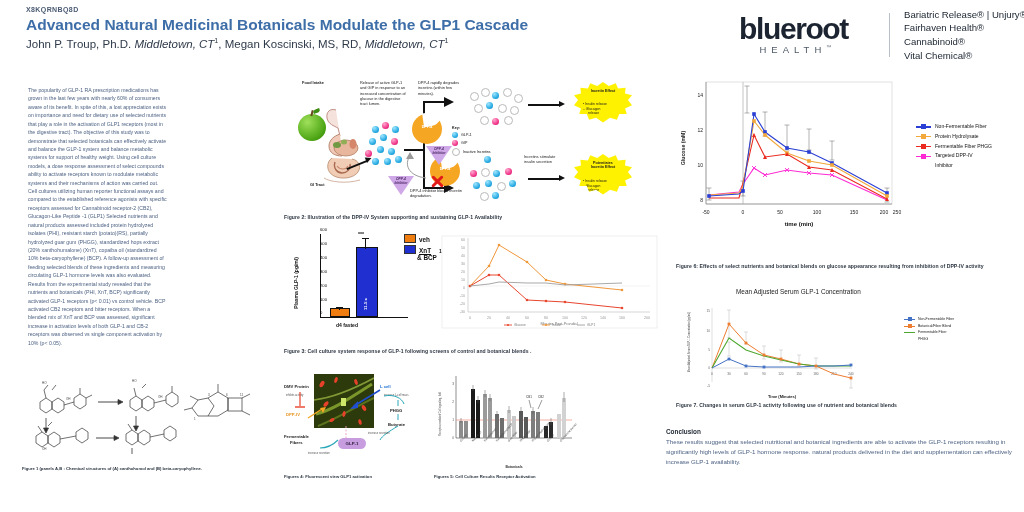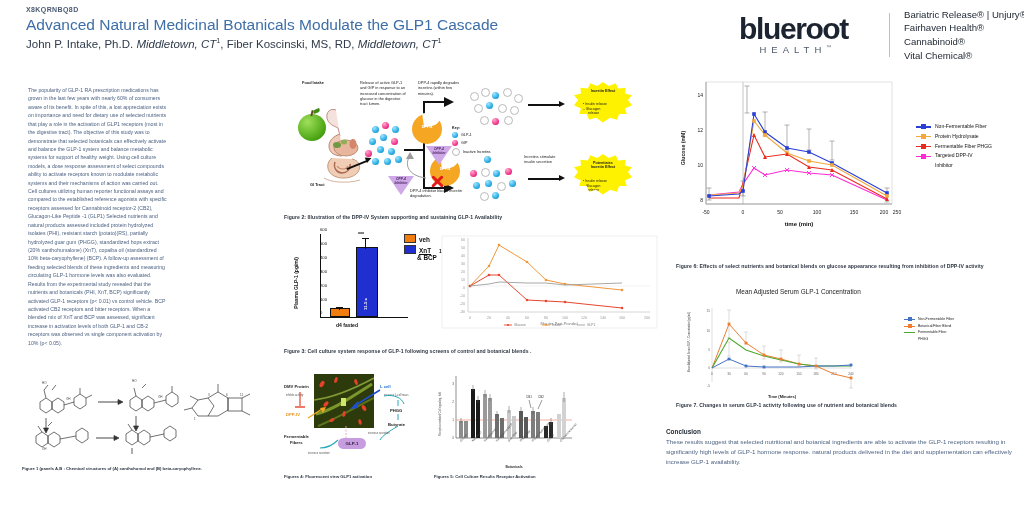--- a/index.html
+++ b/index.html
@@ -6,21 +6,21 @@
   body{
     width:1024px;height:512px;overflow:hidden;background:#ffffff;
     font-family:"Liberation Sans", sans-serif;color:#3f4a5a;
     -webkit-font-smoothing:antialiased;
   }
   .poster{position:relative;width:1024px;height:512px;}
 
   
   .hdr{position:absolute;left:26px;top:6px;width:640px;}
   .doc-id{font-size:7px;color:#4a5a72;letter-spacing:.4px;font-weight:700;}
-  .title{font-size:15.5px;color:#3e6ea8;line-height:1.25;margin-top:2px;font-weight:400;}
+  .title{font-size:15.5px;color:#3e6ea8;line-height:1.25;margin-top:2px;font-weight:700;}
   .authors{font-size:11.5px;color:#2f3a4a;margin-top:3px;line-height:1.3;}
   .authors i{font-style:italic;}
   .affil{font-size:11.5px;color:#2f3a4a;margin-top:2px;}
   sup{font-size:.62em;vertical-align:super;}
 
   
   .logo-wrap{position:absolute;left:706px;top:6px;width:340px;height:58px;display:flex;align-items:center;}
   .logo-mark{width:175px;text-align:center;}
   .logo-word{font-size:30px;letter-spacing:-1.4px;color:#1b2430;font-weight:700;line-height:.95;}
   .logo-sub{font-size:9.5px;letter-spacing:5px;color:#4e5a68;margin-top:1px;padding-left:4px;}
@@ -123,21 +123,21 @@
   svg{display:block;overflow:visible;}
 </style>
 </head>
 <body>
 
 <div class="poster">
 
   <div class="hdr">
     <div class="doc-id">X8KQRNBQ8D</div>
     <div class="title">Advanced Natural Medicinal Botanicals Modulate the GLP1 Cascade</div>
-    <div class="authors"><span>John P. Intake, Ph.D. </span><i>Middletown, CT</i><sup>1</sup><span>, Fiber Koscinski, MS, RD, </span><i>Middletown, CT</i><sup>1</sup></div>
+    <div class="authors"><span>John P. Troup, Ph.D. </span><i>Middletown, CT</i><sup>1</sup><span>, Megan Koscinski, MS, RD, </span><i>Middletown, CT</i><sup>1</sup></div>
   </div>
 
   <div class="logo-wrap">
     <div class="logo-mark">
       <div class="logo-word">blueroot</div>
       <div class="logo-sub"><span>HEALTH</span><sup>™</sup></div>
     </div>
     <div class="logo-div"></div>
     <div class="brands">
       <div>Bariatric Release® | Unjury®</div>

